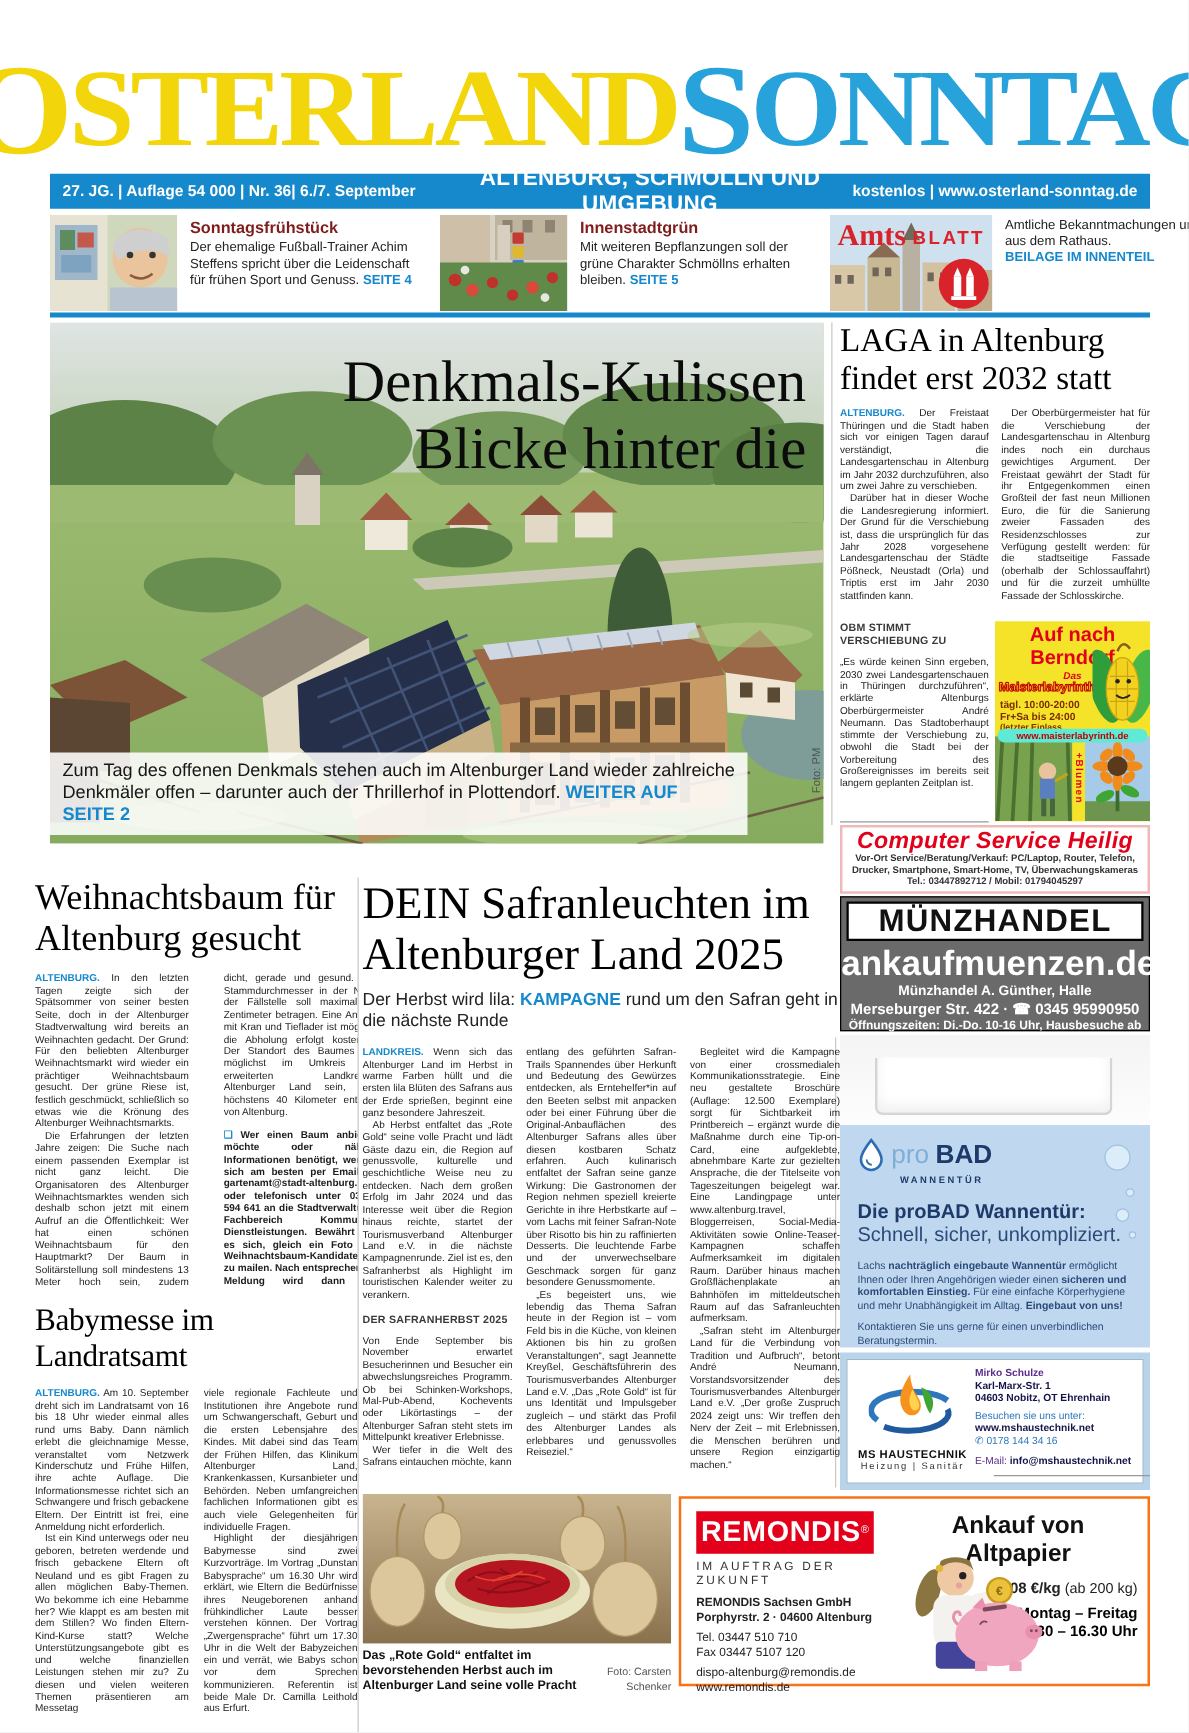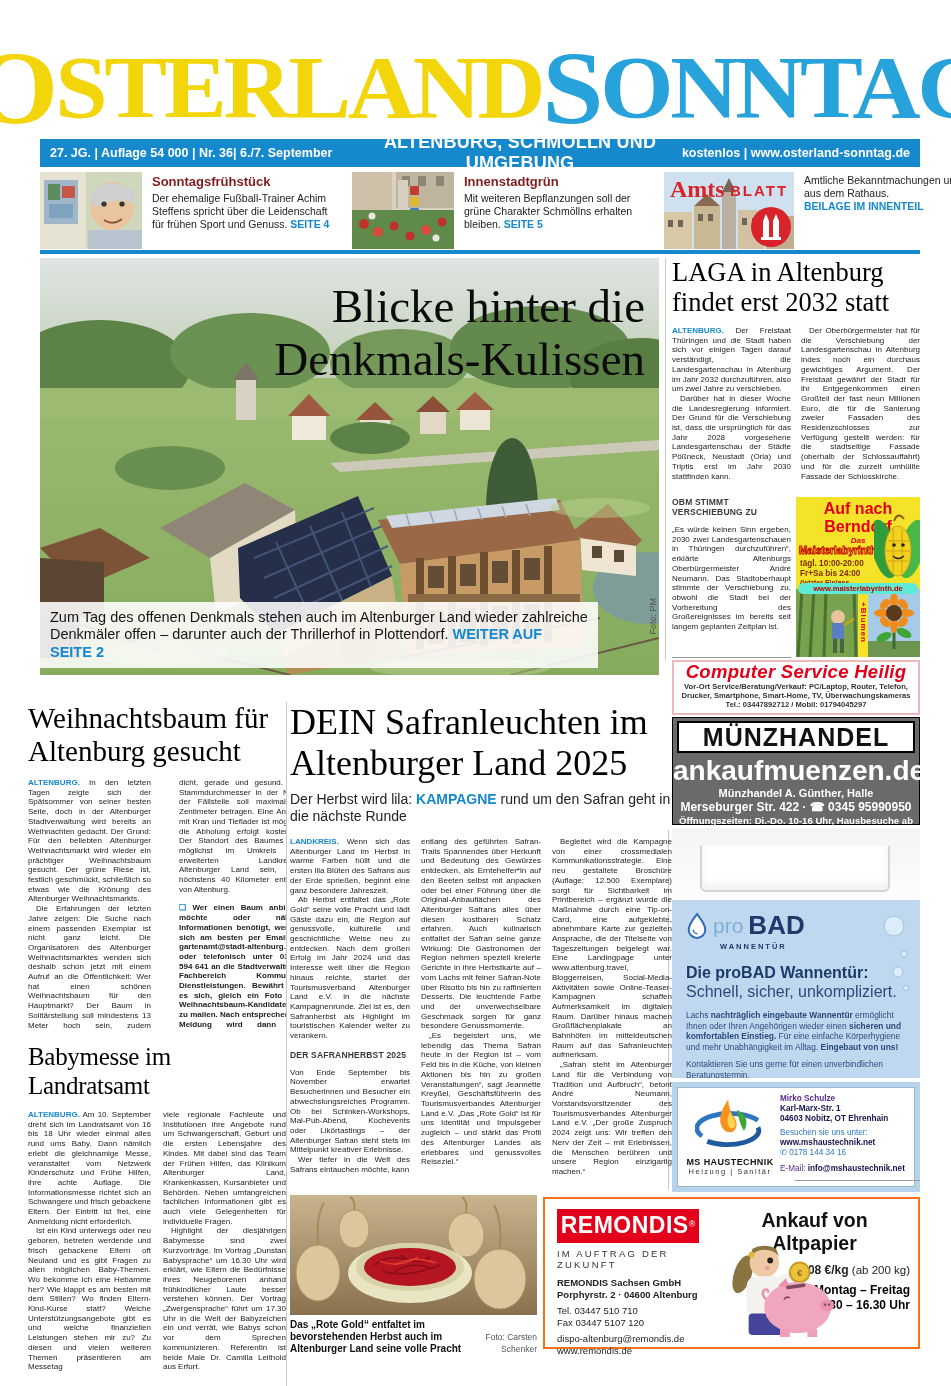--- a/index.html
+++ b/index.html
@@ -102,21 +102,21 @@
   .muenz .m3 { font-size:9.6px; font-weight:bold; line-height:13px; }
 
   
   .probad { position:absolute; left:672px; top:828px; width:248px; height:250px; background:#BFD8EF; overflow:hidden; }
   .pb-top { position:relative; height:72px; background:linear-gradient(#f4f4f4,#fdfdfd); }
   .pb-tub { position:absolute; left:28px; top:18px; width:190px; height:46px; background:#fff;
       border:2px solid #d5d5d5; border-top:none; border-radius:0 0 6px 6px; box-shadow:inset 0 -6px 10px rgba(0,0,0,.06); }
   .pb-body { padding:10px 14px 0 14px; color:#2B4A7A; }
   .pb-logo { display:flex; align-items:center; gap:5px; margin-bottom:14px; }
   .pb-logo .pro { color:#7FAFD9; font-size:21px; }
-  .pb-logo .bad { color:#1D3A6B; font-size:26px; font-weight:bold; }
+  .pb-logo .bad { color:#1D3A6B; font-size:21px; font-weight:bold; }
   .pb-wt { color:#1D3A6B; font-size:7.5px; font-weight:bold; letter-spacing:2px; margin-left:34px; margin-top:-13px; margin-bottom:12px; }
   .pb-h1 { color:#1D3A6B; font-size:16px; font-weight:bold; line-height:19px; }
   .pb-h2 { color:#2B4A7A; font-size:16px; line-height:20px; margin-bottom:8px; }
   .pb-p { font-size:8.4px; line-height:10.6px; margin-bottom:7px; text-align:left; }
   .pb-p b { font-weight:bold; }
   .pb-drops { position:absolute; right:10px; top:86px; }
 
   
   .ms { position:absolute; left:672px; top:1082px; width:248px; height:110px; background:#B7D4EA; padding:5px; }
   .ms-card { background:#fff; border:1px solid #9cb8cc; width:100%; height:100%; display:flex; padding:6px; }
@@ -401,22 +401,22 @@
       </g>
       <g fill="#b9cf8e" opacity=".5">
         <ellipse cx="120" cy="395" rx="70" ry="12"></ellipse>
           <ellipse cx="420" cy="410" rx="90" ry="10"></ellipse>
         <ellipse cx="560" cy="250" rx="50" ry="10"></ellipse>
       </g>
       <ellipse cx="330" cy="180" rx="40" ry="16" fill="#5d8248"></ellipse>
       <ellipse cx="130" cy="210" rx="55" ry="22" fill="#688e50"></ellipse>
     </svg>
     <div class="lead-hl">
+      <div>Denkmals-Kulissen</div>
       <div>Blicke hinter die</div>
-      <div>Denkmals-Kulissen</div>
     </div>
     <div class="lead-cap"><span>Zum Tag des offenen Denkmals stehen auch im Altenburger Land wieder zahlreiche Denkmäler offen – darunter auch der Thrillerhof in Plottendorf. </span><span class="pageref">WEITER AUF SEITE 2</span></div>
     <div class="foto-vert">Foto: PM</div>
   </div>
 
   <div class="vrule" style="left:665px; top:258px; height:402px;"></div>
   <div class="vrule" style="left:286px; top:702px; height:684px;"></div>
   <div class="vrule" style="left:668px; top:830px; height:360px;"></div>
 
   <div class="laga">

